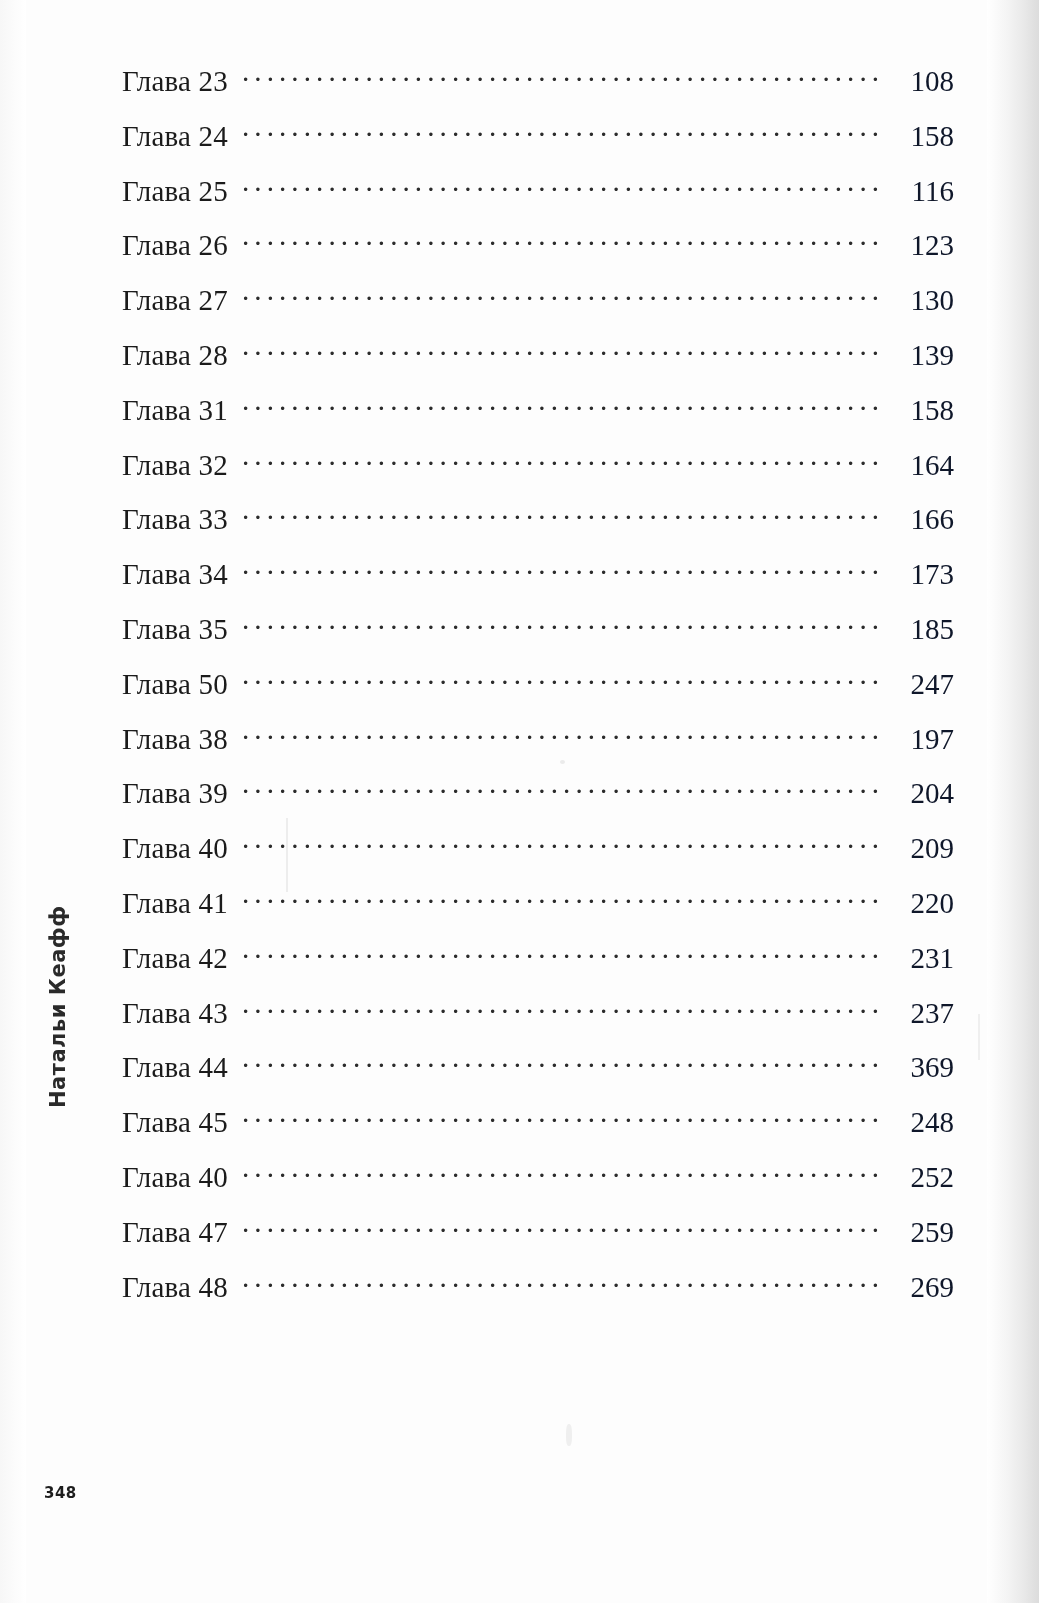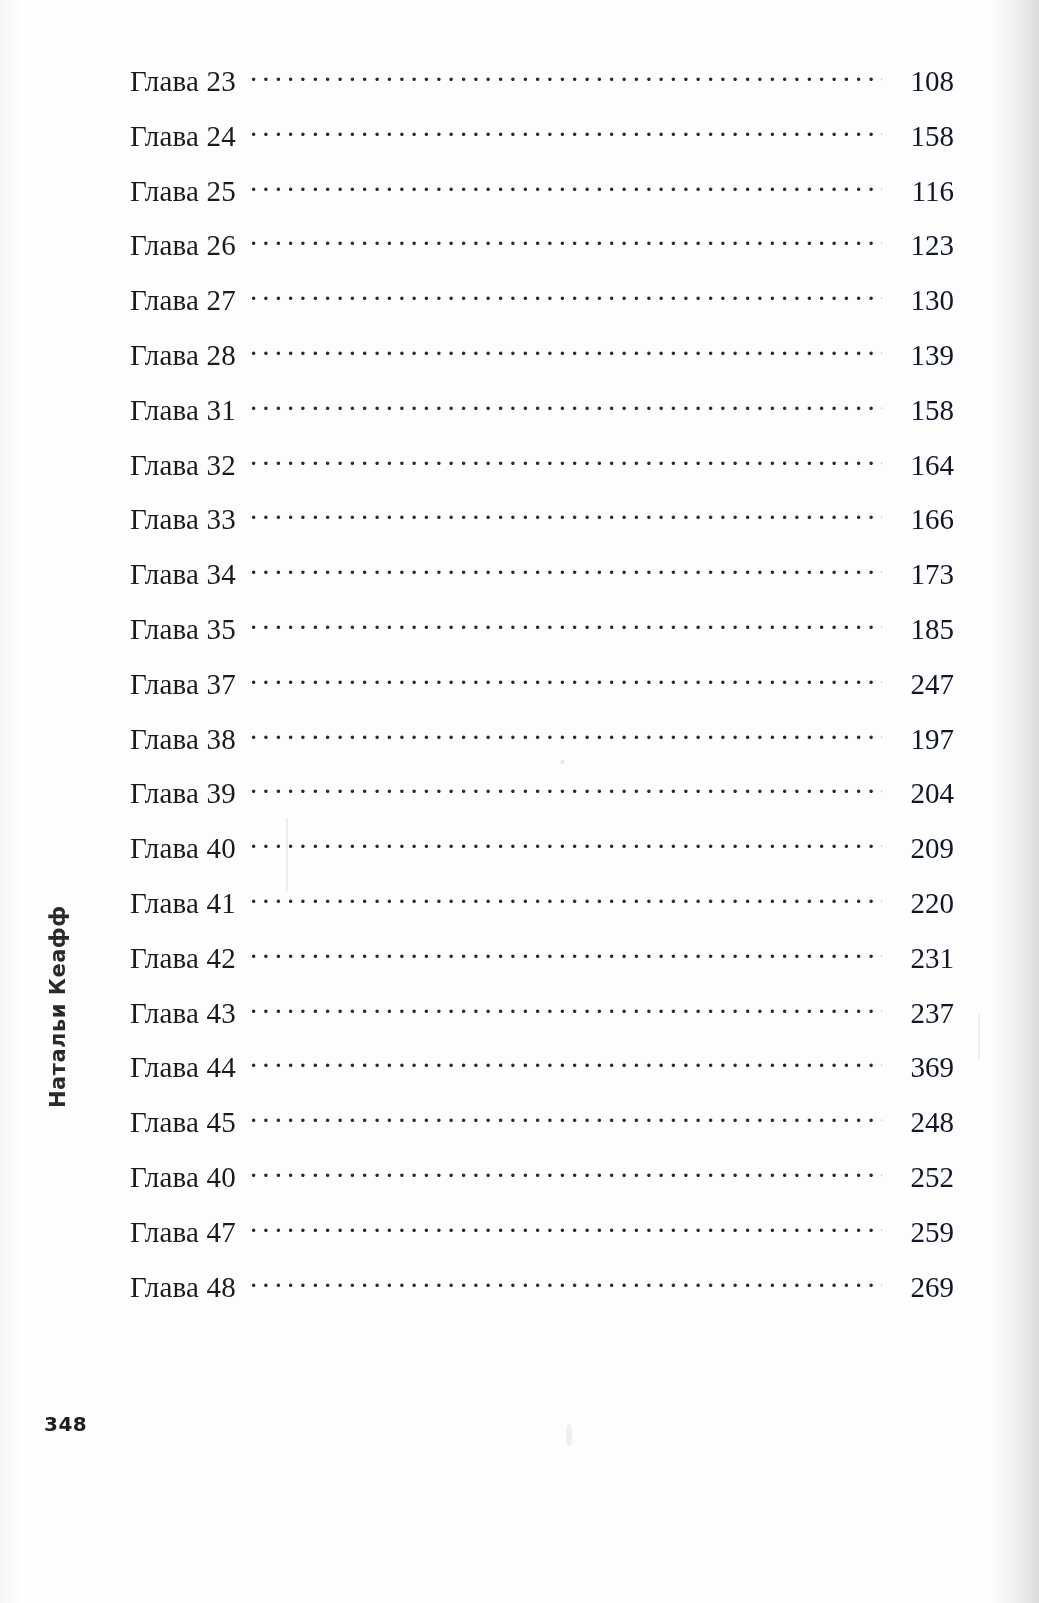--- a/index.html
+++ b/index.html
@@ -55,23 +55,23 @@
     font-weight: 700;
     letter-spacing: 0.5px;
     color: #2a2a2a;
     white-space: nowrap;
   }
 
   
   .folio {
     position: absolute;
     left: 44px;
-    top: 1412px;
+    top: 1484px;
     font-family: "DejaVu Sans", sans-serif;
-    font-size: 20px;
+    font-size: 15px;
     font-weight: 700;
     color: #1d1d1d;
     letter-spacing: 0.5px;
   }
 
   
   .toc {
     position: absolute;
     left: 122px;
     top: 62px;
@@ -81,21 +81,20 @@
     display: flex;
     align-items: baseline;
     height: 54.8px;
     white-space: nowrap;
   }
   .toc-title {
     font-size: 29px;
     color: #1b1b1b;
     letter-spacing: 0.2px;
     font-variant: normal;
-    margin-left: 8px;
   }
   .toc-dots {
     flex: 1 1 auto;
     overflow: hidden;
     margin: 0 10px 0 14px;
     position: relative;
     height: 29px;
   }
   .toc-dots::before {
     content: "....................................................................................................................";
@@ -202,21 +201,21 @@
     </div>
 
     <div class="toc-row">
       <span class="toc-title">Глава 35</span>
       <span class="toc-dots"></span>
       <span class="toc-page">185</span>
     </div>
 
 
     <div class="toc-row">
-      <span class="toc-title">Глава 37</span>
+      <span class="toc-title">Глава 50</span>
       <span class="toc-dots"></span>
       <span class="toc-page">247</span>
     </div>
 
     <div class="toc-row">
       <span class="toc-title">Глава 38</span>
       <span class="toc-dots"></span>
       <span class="toc-page">197</span>
     </div>
 

